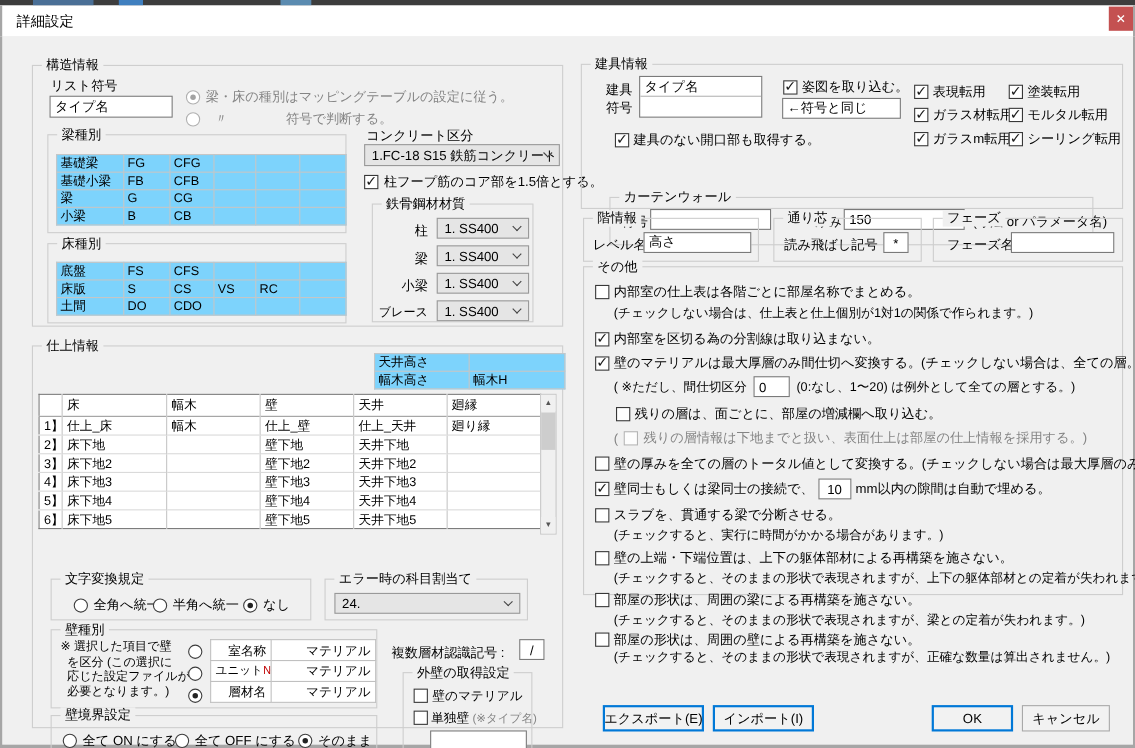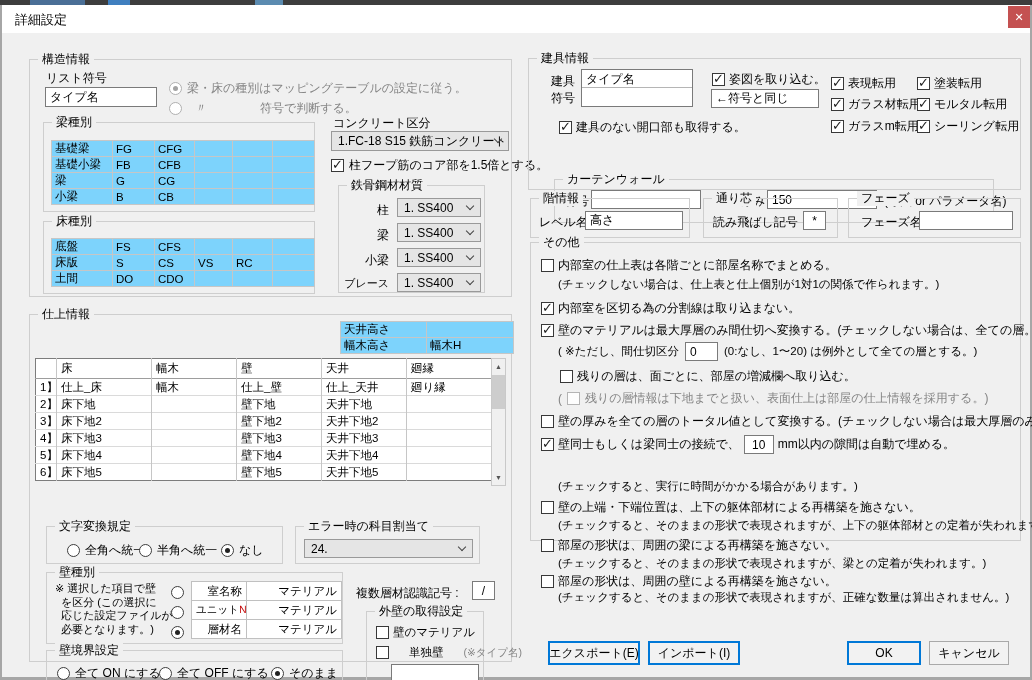--- a/index.html
+++ b/index.html
@@ -382,21 +382,21 @@
       <div class="tb" style="left:442px;top:266px;width:23px;height:19px;justify-content:center;">
         <span>/</span>
       </div>
 
       <div class="grp" style="left:336px;top:296px;width:118px;height:77px;">
         <span class="glabel">外壁の取得設定</span>
         <div class="row" style="left:9px;top:13px;gap:4px;">
           <span class="cb"></span>
           <span style="font-size:11.5px;">壁のマテリアル</span>
         </div>
-        <div class="row" style="left:9px;top:33px;gap:20px;">
+        <div class="row" style="left:9px;top:33px;gap:3px;">
           <span class="cb"></span>
           <span style="font-size:11.5px;">単独壁</span>
           <span class="gray" style="font-size:10.5px;">(※タイプ名)</span>
         </div>
         <div class="tb" style="left:24px;top:52px;width:88px;height:17px;">
           <span></span>
         </div>
       </div>
 
       <div class="grp" style="left:16px;top:335px;width:297px;height:37px;">
@@ -542,20 +542,24 @@
 
       <div class="row" style="left:10px;top:192px;gap:4px;">
         <span class="cb checked"></span>
         <span>壁同士もしくは梁同士の接続で、</span>
         <span class="tb" style="position:static;width:30px;height:19px;justify-content:center;">
             <span>10</span>
           </span>
         <span>mm以内の隙間は自動で埋める。</span>
       </div>
 
+      <div class="row" style="left:10px;top:217px;gap:4px;">
+        <span class="cb"></span>
+        <span>スラブを、貫通する梁で分断させる。</span>
+      </div>
       <span class="note" style="left:27px;top:236px;">(チェックすると、実行に時間がかかる場合があります。)</span>
 
       <div class="row" style="left:10px;top:256px;gap:4px;">
         <span class="cb"></span>
         <span>壁の上端・下端位置は、上下の躯体部材による再構築を施さない。</span>
       </div>
       <span class="note" style="left:27px;top:275px;">(チェックすると、そのままの形状で表現されますが、上下の躯体部材との定着が失われます。)</span>
 
       <div class="row" style="left:10px;top:294px;gap:4px;">
         <span class="cb"></span>

